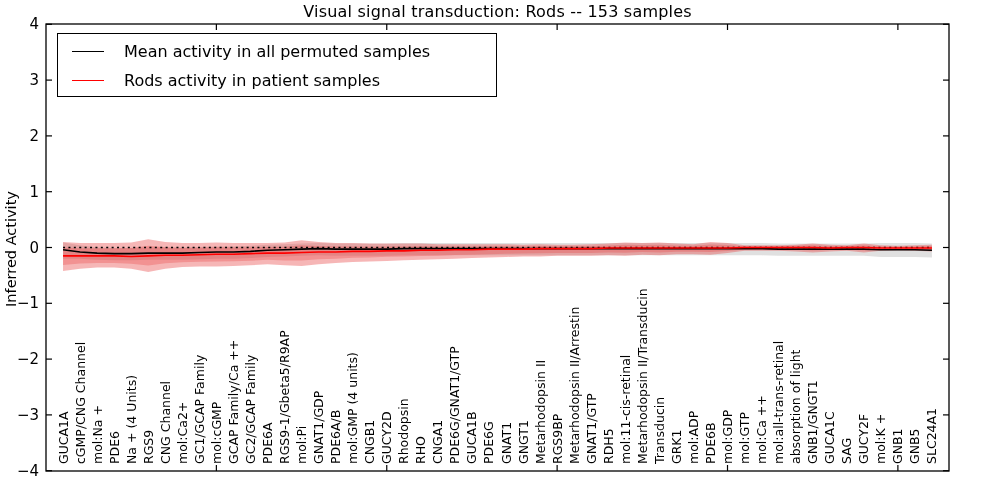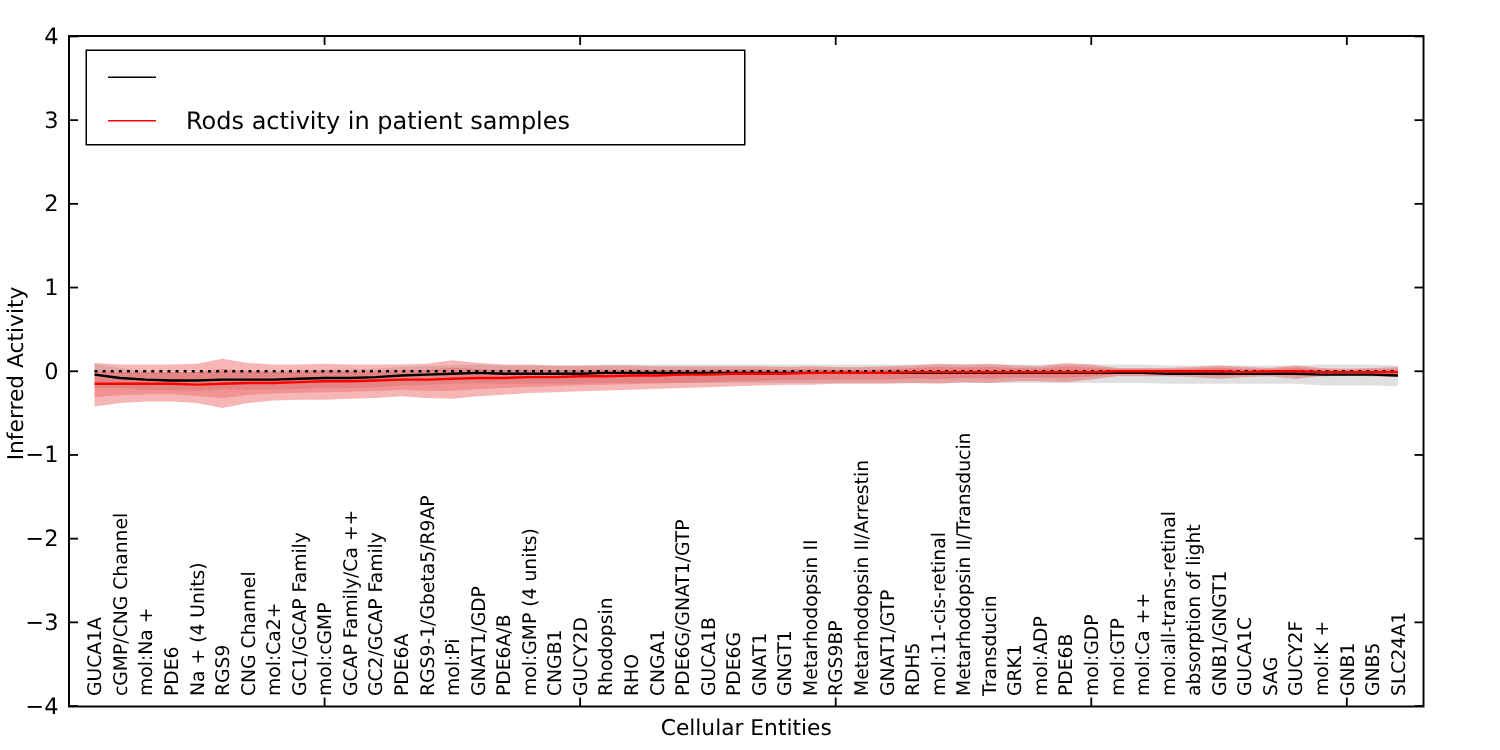--- a/index.html
+++ b/index.html
@@ -126,26 +126,27 @@
       <text transform="translate(817.1981132075471,464) rotate(-90)" font-size="12.5px" fill="#000">GNB1/GNGT1</text>
       <text transform="translate(834.2358490566037,464) rotate(-90)" font-size="12.5px" fill="#000">GUCA1C</text>
       <text transform="translate(851.2735849056603,464) rotate(-90)" font-size="12.5px" fill="#000">SAG</text>
       <text transform="translate(868.3113207547169,464) rotate(-90)" font-size="12.5px" fill="#000">GUCY2F</text>
       <text transform="translate(885.3490566037735,464) rotate(-90)" font-size="12.5px" fill="#000">mol:K +</text>
       <text transform="translate(902.3867924528302,464) rotate(-90)" font-size="12.5px" fill="#000">GNB1</text>
       <text transform="translate(919.4245283018868,464) rotate(-90)" font-size="12.5px" fill="#000">GNB5</text>
       <text transform="translate(936.4622641509434,464) rotate(-90)" font-size="12.5px" fill="#000">SLC24A1</text>
     </svg>
 
+  <div class="title">Visual signal transduction: Rods -- 153 samples</div>
 
   <div class="legend">
     <div class="legend-row">
       <span class="legend-line" style="border-top-color: rgb(0, 0, 0);"></span>
+      <span class="legend-text">Mean activity in all permuted samples</span>
     </div>
     <div class="legend-row">
       <span class="legend-line" id="legend-line-patient" style="border-top-color: rgb(255, 0, 0);"></span>
       <span class="legend-text">Rods activity in patient samples</span>
     </div>
   </div>
 
   <div class="ylabel">Inferred Activity</div>
-  <div class="xlabel">Cellular Entities</div>
 </div>
 
 </body></html>

